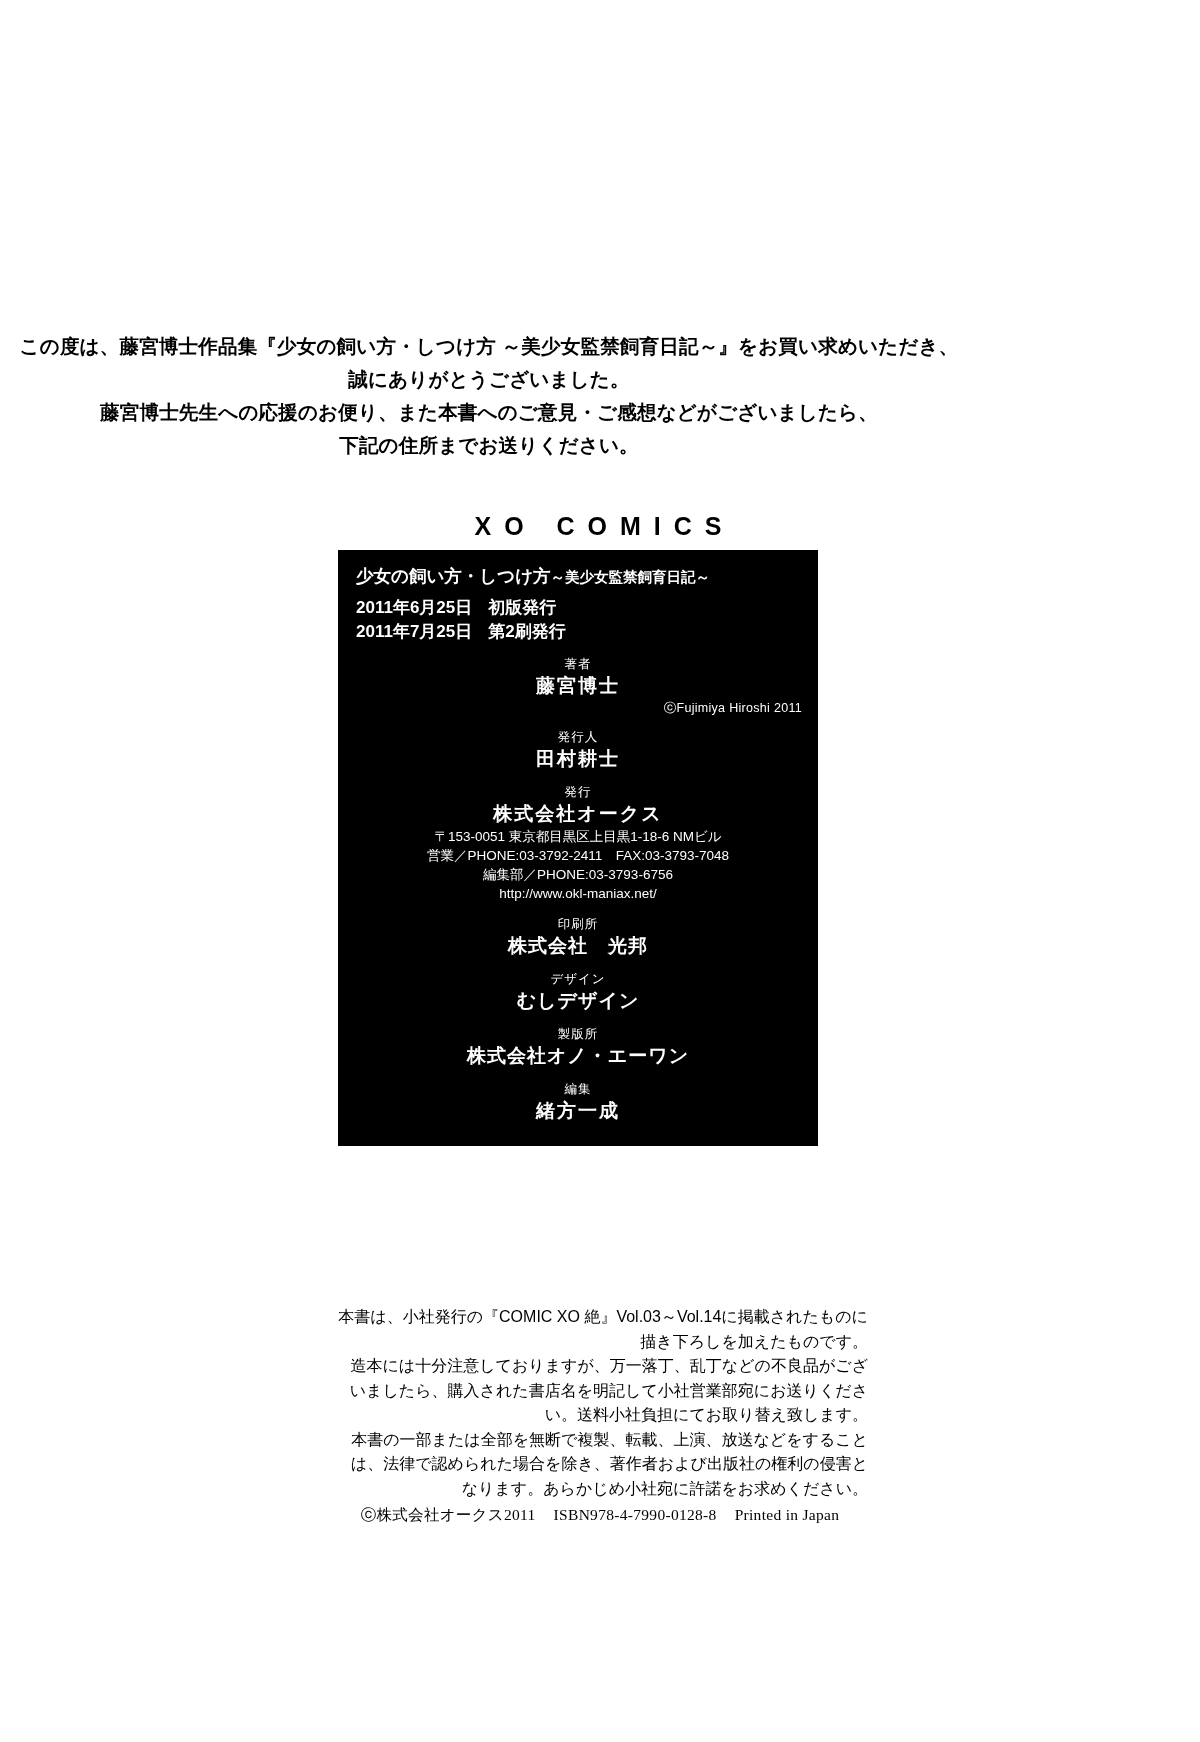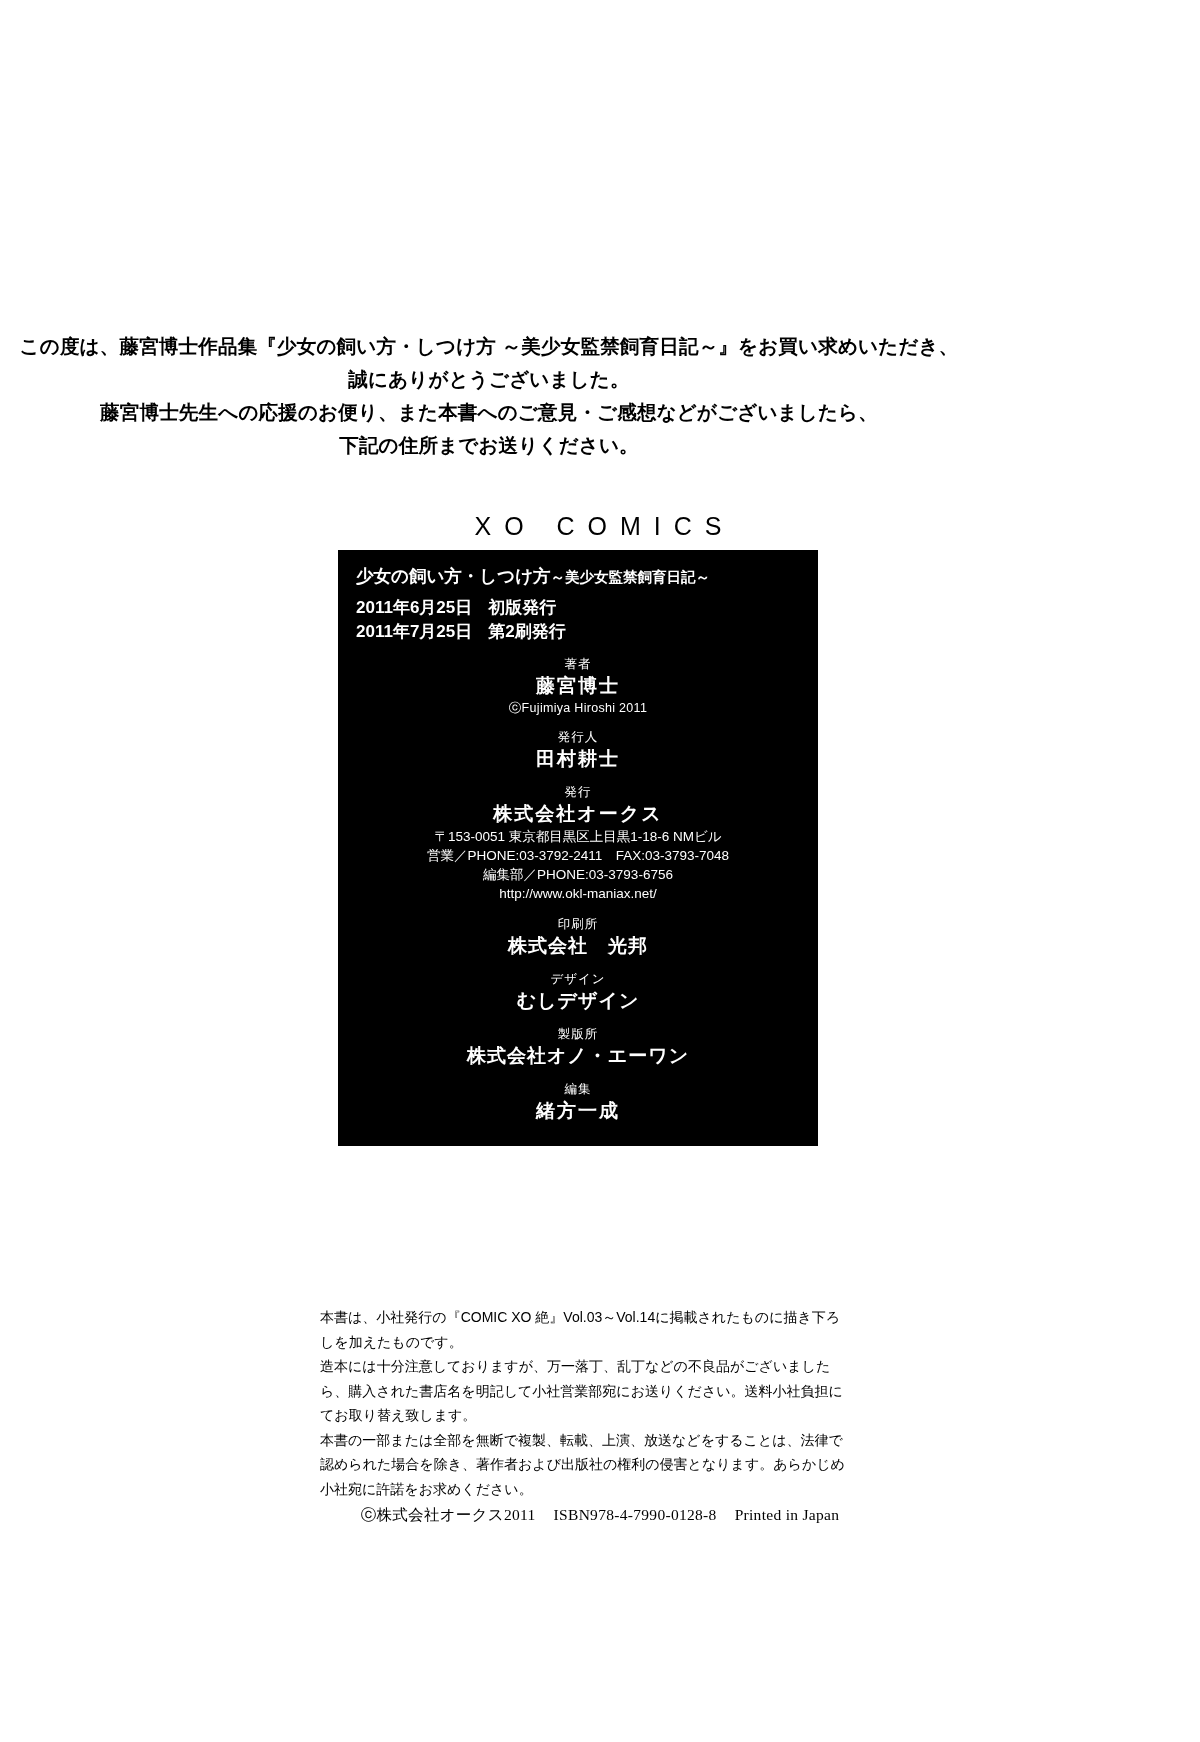--- a/index.html
+++ b/index.html
@@ -33,21 +33,21 @@
   
   .colophon-wrap {
     position: absolute;
     top: 512px;
     left: 338px;
     width: 520px;
   }
   .xo-comics {
     width: 100%;
     text-align: center;
-    font-weight: normal;
+    font-weight: bold;
     font-size: 25px;
     letter-spacing: 13px;
     padding-left: 13px;
     box-sizing: border-box;
     margin-bottom: 9px;
     color: #000;
   }
   .black-box {
     background: #000000;
     color: #ffffff;
@@ -82,42 +82,44 @@
   .sec .val {
     font-size: 19px;
     font-weight: bold;
     line-height: 26px;
     letter-spacing: 1px;
   }
   .sec .copy {
     font-size: 12.5px;
     line-height: 18px;
     letter-spacing: 0.3px;
+    text-align: right;
   }
   .sec .addr {
     font-size: 13.5px;
     line-height: 19px;
     letter-spacing: 0px;
     white-space: nowrap;
   }
   .sec .url {
     font-size: 13.5px;
     line-height: 20px;
   }
   .val.wide { letter-spacing: 2px; }
 
   
   .notes {
     position: absolute;
     top: 1305px;
-    left: 320px;
+    left: 338px;
     width: 530px;
-    font-size: 14px;
+    font-size: 16px;
     line-height: 24.5px;
     letter-spacing: 0px;
+    text-align: right;
   }
   .notes p { margin: 0; }
   .footer-line {
     position: absolute;
     top: 1505px;
     left: 0;
     width: 1200px;
     text-align: center;
     font-size: 15.5px;
     letter-spacing: 0.3px;

